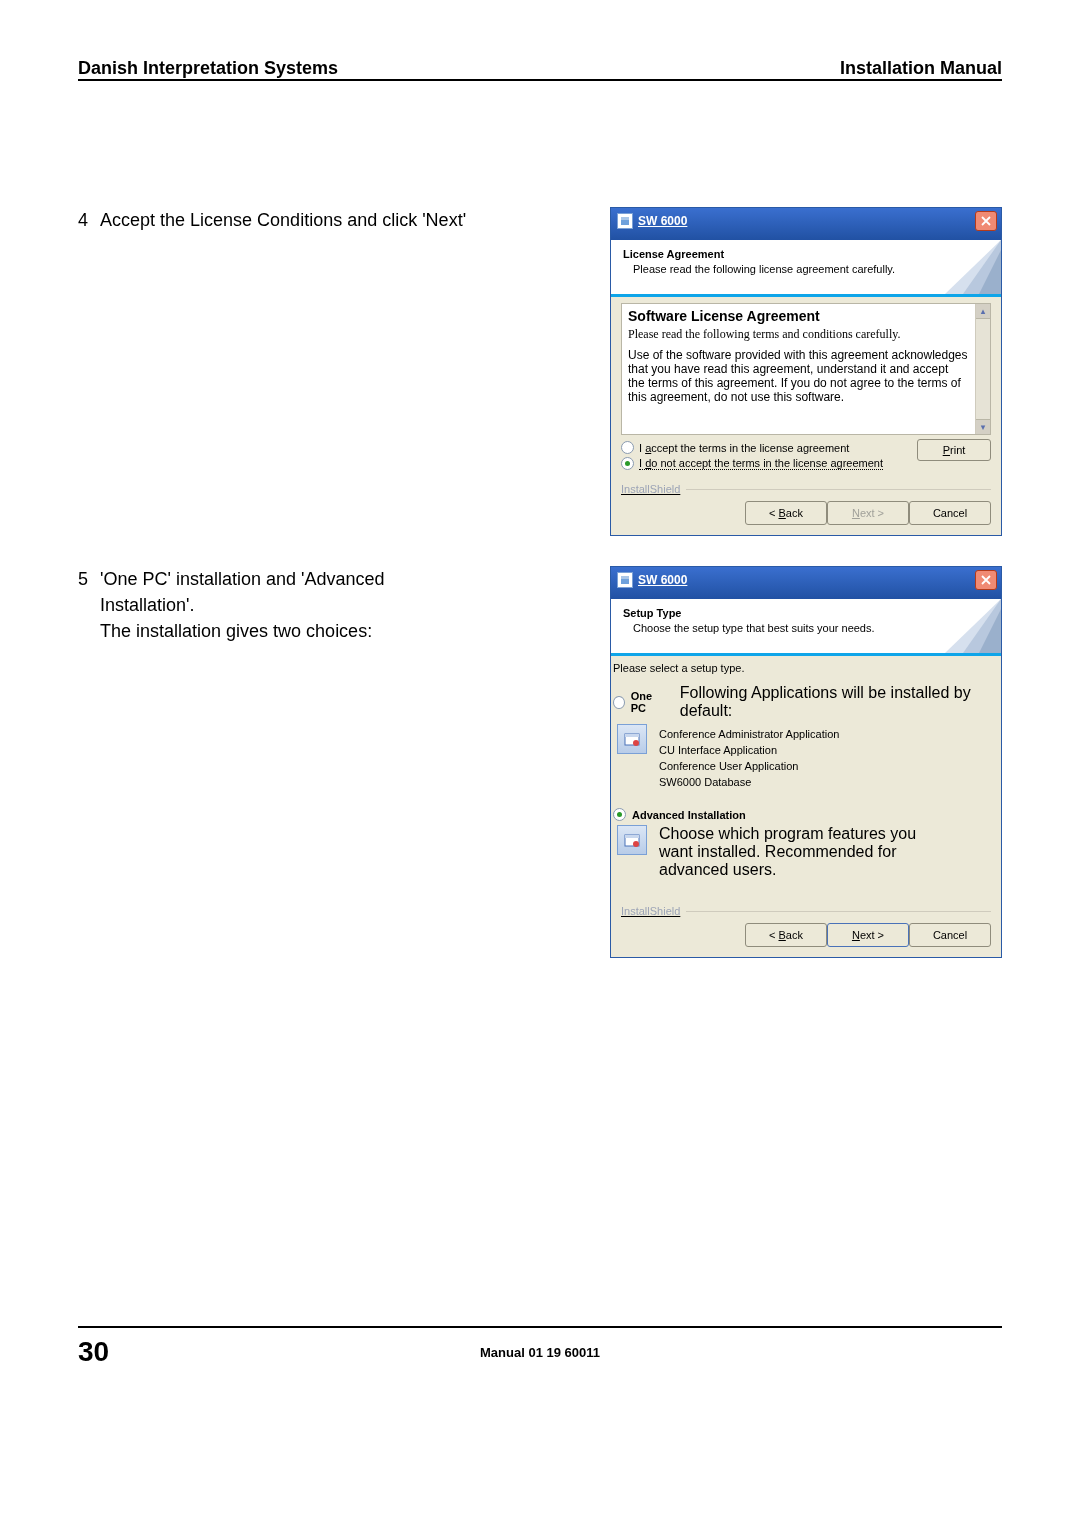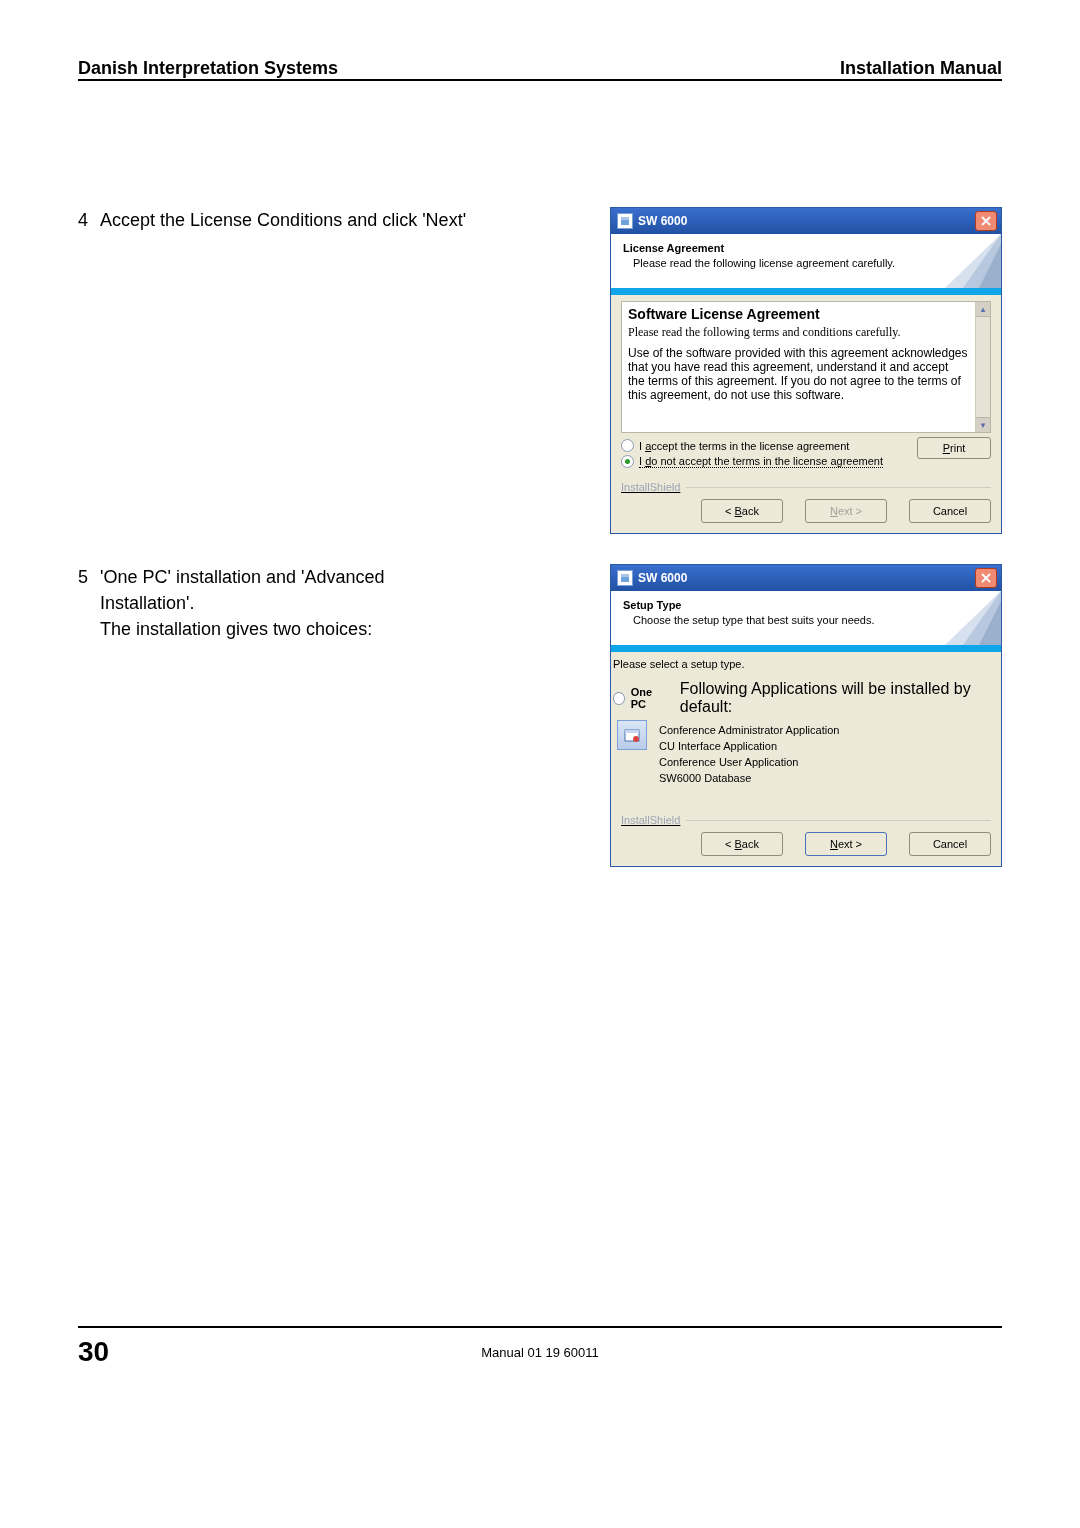--- a/index.html
+++ b/index.html
@@ -50,22 +50,23 @@
     background: #ece9d8;
     font-family: Tahoma, Arial, sans-serif;
     font-size: 11px;
   }
   .titlebar {
     display: flex;
     align-items: center;
     justify-content: space-between;
     background: linear-gradient(#3a6fcf, #2151a3);
     color: #fff;
-    padding: 3px 4px 3px 6px;
+    padding: 3px 4px 9px 6px;
     font-weight: bold;
+    text-decoration: underline;
   }
   .title-left { display: flex; align-items: center; gap: 5px; }
   .title-text { font-size: 12px; }
   .title-icon {
     width: 14px; height: 14px;
     background: #fff; border:1px solid #7aa0d6;
     display: flex; align-items: center; justify-content: center;
   }
   .title-icon svg { width: 10px; height: 10px; }
   .close-btn {
@@ -73,21 +74,21 @@
     background: #f08a73;
     border: 1px solid #b33a1b;
     border-radius: 3px;
     display: flex; align-items: center; justify-content: center;
     color: #fff; font-weight: bold; font-size: 13px;
   }
   .banner {
     background: #fff;
     padding: 8px 28px 10px 12px;
     position: relative;
-    border-bottom: 7px solid #0ea5e9;
+    border-bottom: 3px solid #0ea5e9;
     min-height: 36px;
   }
   .banner-title { font-weight: bold; font-size: 11px; margin-bottom: 3px; }
   .banner-sub { font-size: 11px; padding-left: 10px; }
   .banner-art {
     position: absolute; right: 0; top: 0; width: 56px; height: 54px;
     overflow: hidden;
   }
   .banner-art svg { width: 56px; height: 54px; }
   .body-area { padding: 6px 10px 4px 10px; }
@@ -133,21 +134,21 @@
   }
   .footer-line {
     margin: 6px 10px 0 10px;
     display: flex; align-items: center; gap: 6px; text-decoration: underline;
   }
   .brand {
     color: #9ca4b6; font-size: 11px;
   }
   .hr { flex:1; height:1px; background:#cfcbbd; }
   .btn-row {
-    display: flex; justify-content: flex-end; gap: 22px;
+    display: flex; justify-content: flex-end; gap: 0;
     padding: 6px 10px 10px 10px;
   }
   .btn {
     width: 80px; height: 22px;
     background: #ece9d8; border: 1px solid #8f8c7c;
     border-radius: 3px; font-size: 11px;
     display:flex; align-items:center; justify-content:center;
   }
   .btn.primary { border-color: #4a72b8; }
   .btn.disabled { color: #a1a19a; }
@@ -166,21 +167,21 @@
     display:flex; align-items:center; justify-content:center;
   }
   .pkg-icon svg { width:18px; height:18px; }
   .page-footer {
     position: absolute;
     left: 78px; right: 78px; bottom: 160px;
     border-top: 2px solid #000;
     display:flex; align-items:center; padding-top:8px;
   }
   .page-num { font-weight:bold; font-size: 28px; }
-  .manual-code { font-weight:normal; font-size: 13px; position:absolute; left:50%; transform:translateX(-50%); }
+  .manual-code { font-weight:bold; font-size: 13px; position:absolute; left:50%; transform:translateX(-50%); }
 </style>
 </head>
 <body>
 
 <div class="page">
   <div class="header">
     <span class="header-left">Danish Interpretation Systems</span>
     <span class="header-right">Installation Manual</span>
   </div>
 
@@ -319,20 +320,36 @@
                 </div>
                 <div class="opt-list">
                   <div>Conference Administrator Application</div>
                   <div>CU Interface Application</div>
                   <div>Conference User Application</div>
                   <div>SW6000  Database</div>
                 </div>
               </div>
             </div>
 
+            <div class="opt-block">
+              <div class="opt-head">
+                <span class="radio selected"></span>
+                <span>Advanced Installation</span>
+              </div>
+              <div class="opt-ind">
+                <div class="pkg-icon">
+                  <svg viewBox="0 0 18 18">
+                      <rect x="2" y="4" width="14" height="11" fill="#fff" stroke="#4a72b8"></rect>
+                      <rect x="2" y="4" width="14" height="3" fill="#c8d7ee"></rect>
+                      <circle cx="13" cy="13" r="3" fill="#d44"></circle>
+                    </svg>
+                </div>
+                <div class="opt-desc" style="max-width:260px;">Choose which program features you want installed. Recommended for advanced users.</div>
+              </div>
+            </div>
           </div>
           <div class="footer-line">
             <span class="brand">InstallShield</span>
             <span class="hr"></span>
           </div>
           <div class="btn-row">
             <div class="btn">
                 <span>&lt; <span style="text-decoration:underline">B</span>ack</span>
               </div>
             <div class="btn primary">

